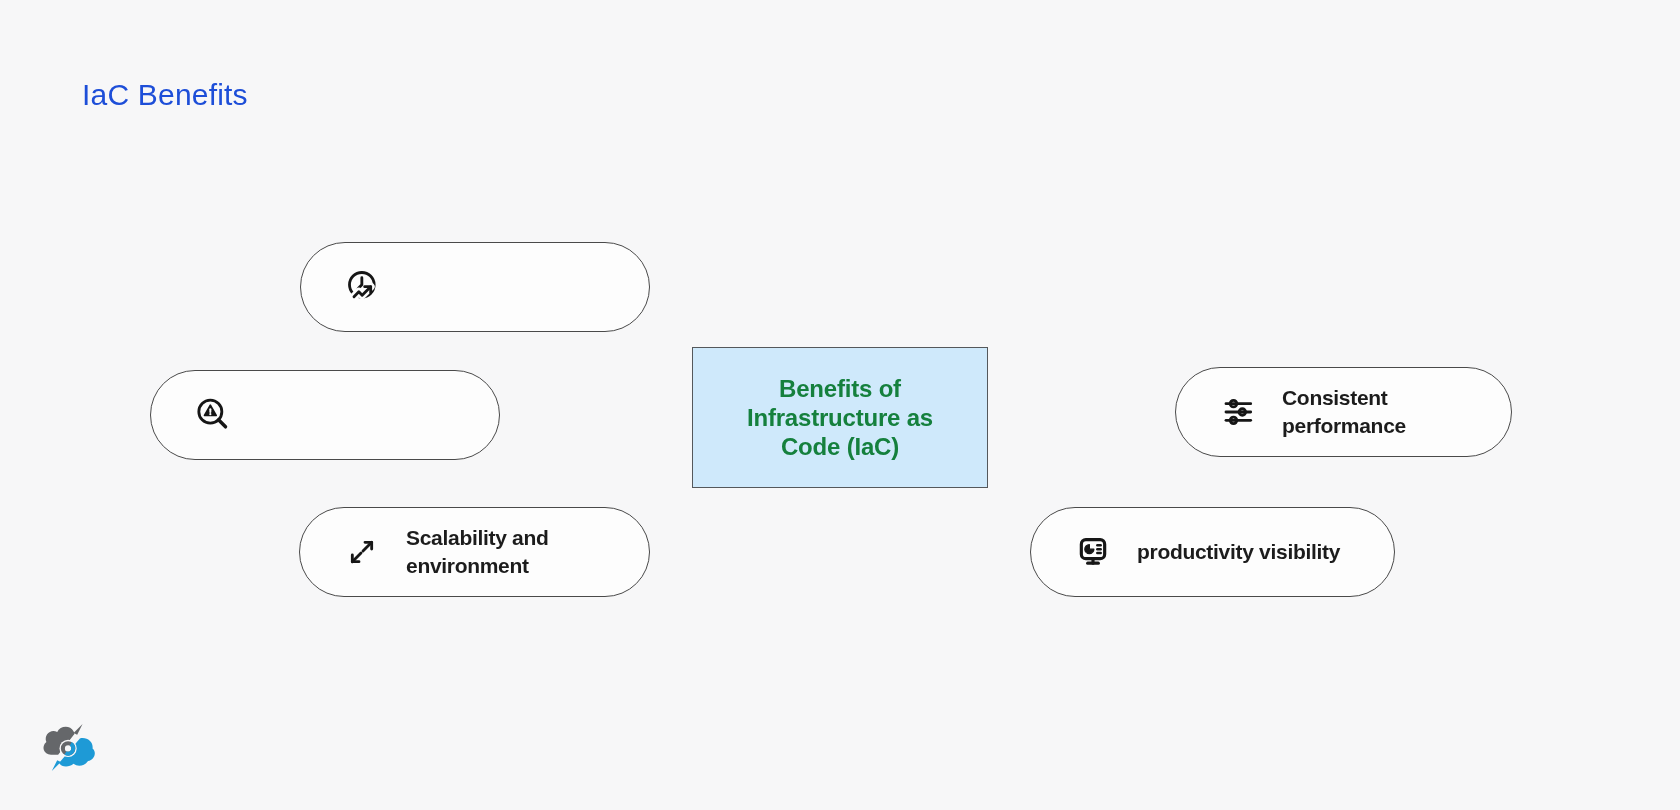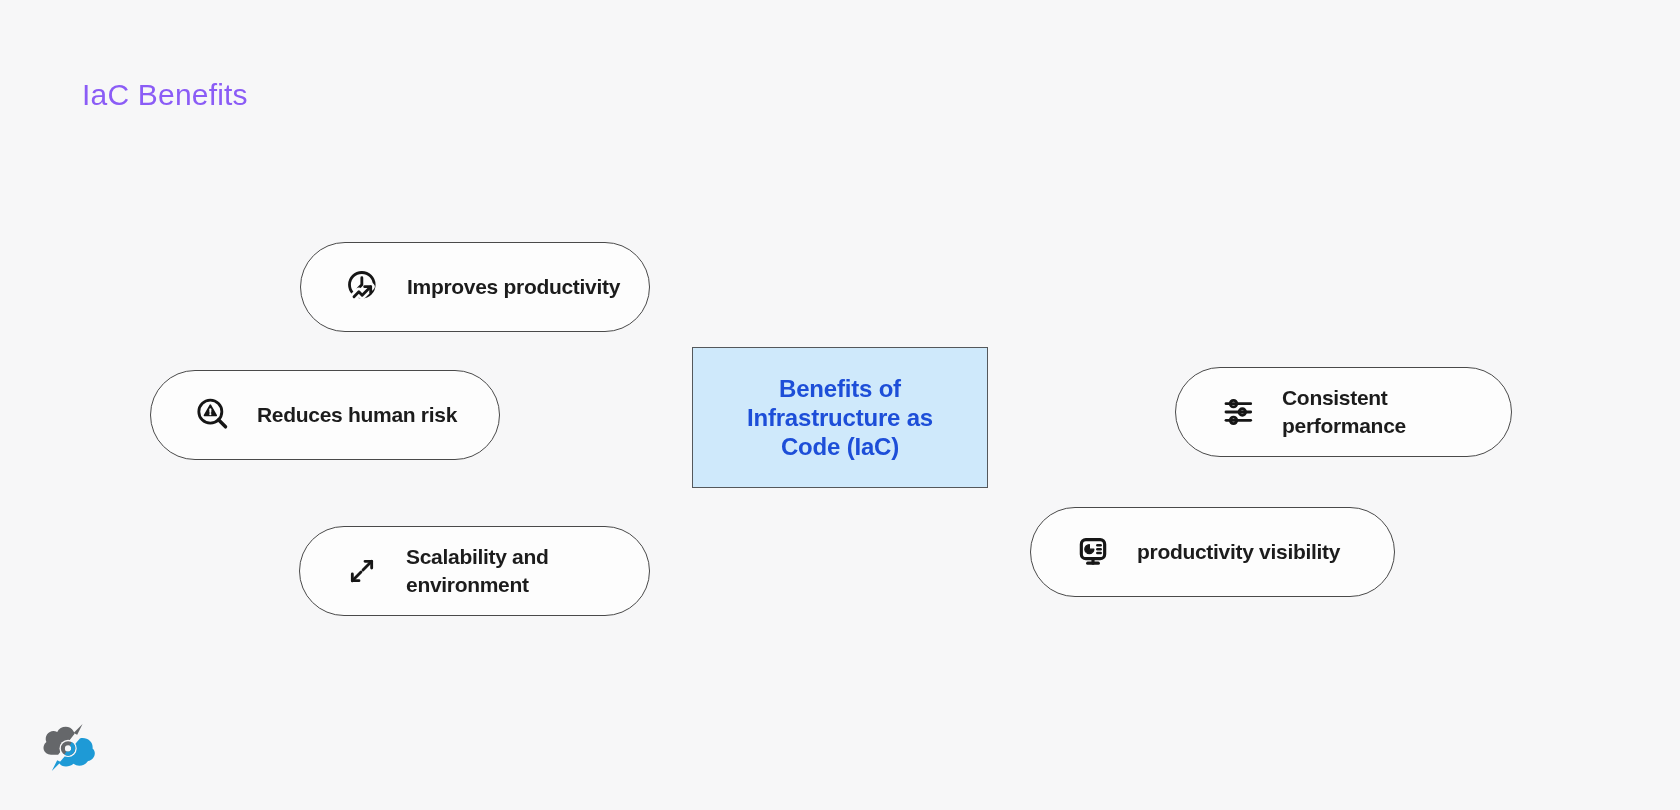--- a/index.html
+++ b/index.html
@@ -7,52 +7,52 @@
     width:1680px;height:810px;
     background:#f7f7f8;
     font-family:"Liberation Sans", sans-serif;
     position:relative;overflow:hidden;
     color:#1c1c1c;
   }
   .stage{position:absolute;inset:0;}
 
   .page-title{
     position:absolute;left:82px;top:78px;
-    font-size:30px;font-weight:500;color:#8b5cf6;letter-spacing:0.2px;
+    font-size:30px;font-weight:500;color:#1d4ed8;letter-spacing:0.2px;
   }
 
   .node{
     position:absolute;height:90px;
     background:#fdfdfd;
     border:1.4px solid #4a4a4a;
     border-radius:46px;
     display:flex;align-items:center;
     padding:0 18px 0 42px;box-sizing:border-box;gap:24px;
   }
   .node svg{width:40px;height:40px;flex:0 0 auto;}
   .node-label{
     display:flex;flex-direction:column;
     font-size:21px;font-weight:700;line-height:28px;
     letter-spacing:-0.3px;color:#1c1c1c;white-space:nowrap;
   }
 
   #node-0{left:300px;top:242px;width:350px;}
   #node-1{left:150px;top:370px;width:350px;}
-  #node-2{left:299px;top:526px;width:351px;}
+  #node-2{left:299px;top:507px;width:351px;}
   #node-3{left:1032px;top:242px;width:338px;}
   #node-4{left:1175px;top:367px;width:337px;}
   #node-5{left:1030px;top:507px;width:365px;}
 
   .center-node{
     position:absolute;left:692px;top:347px;width:296px;height:141px;
     box-sizing:border-box;
     background:#cfe9fb;border:1.5px solid #55585b;
     display:flex;flex-direction:column;justify-content:center;align-items:center;
     text-align:center;
-    font-size:24px;font-weight:700;line-height:29px;letter-spacing:-0.2px;color:#1d4ed8;
+    font-size:24px;font-weight:700;line-height:29px;letter-spacing:-0.2px;color:#15803d;
   }
 
   .icon-stroke{stroke:#161616;stroke-width:1.7;fill:none;stroke-linecap:round;stroke-linejoin:round;}
   .icon-halo{stroke:#fdfdfd;stroke-width:4.8;fill:none;stroke-linecap:round;stroke-linejoin:round;}
 
   .brand-logo{position:absolute;left:40px;top:720px;width:58px;height:55px;}
 </style>
 </head>
 <body>
 
@@ -61,36 +61,30 @@
   <div class="page-title">IaC Benefits</div>
 
   <div class="node" id="node-0">
     <svg viewBox="0 0 24 24">
       <circle class="icon-stroke" cx="11.3" cy="10.7" r="7.4"></circle>
       <path class="icon-stroke" d="M11.3 6.4 L11.3 10.7 L9.1 12.9"></path>
       <path class="icon-halo" d="M6.6 17.8 L9.5 14.9 L11.5 16.9 L16.6 11.8"></path>
       <path class="icon-stroke" d="M6.6 17.8 L9.5 14.9 L11.5 16.9 L16.6 11.8"></path>
       <path class="icon-stroke" d="M13 11.8 L16.6 11.8 L16.6 15.4"></path>
     </svg>
-    <div class="node-label">
-      <span>Improves productivity</span>
-    </div>
   </div>
 
   <div class="node" id="node-1">
     <svg viewBox="0 0 24 24">
       <circle class="icon-stroke" cx="10.4" cy="10" r="6.9"></circle>
       <path class="icon-stroke" style="stroke-width:2.1" d="M15.3 14.9 L19.5 19.1"></path>
       <path d="M10.4 6.1 L13.9 12.3 L6.9 12.3 Z" fill="#161616" stroke="#161616" stroke-width="1" stroke-linejoin="round"></path>
       <path d="M10.4 8.6 L10.4 10.2" stroke="#fdfdfd" stroke-width="1.2" stroke-linecap="round"></path>
       <circle cx="10.4" cy="11.5" r="0.65" fill="#fdfdfd"></circle>
     </svg>
-    <div class="node-label">
-      <span>Reduces human risk</span>
-    </div>
   </div>
 
   <div class="node" id="node-2">
     <svg viewBox="0 0 24 24">
       <path class="icon-stroke" d="M12.6 11.4 L17.8 6.2"></path>
       <path class="icon-stroke" d="M13.8 6.2 L17.8 6.2 L17.8 10.2"></path>
       <path class="icon-stroke" d="M11.4 12.6 L6.2 17.8"></path>
       <path class="icon-stroke" d="M6.2 13.8 L6.2 17.8 L10.2 17.8"></path>
     </svg>
     <div class="node-label">

